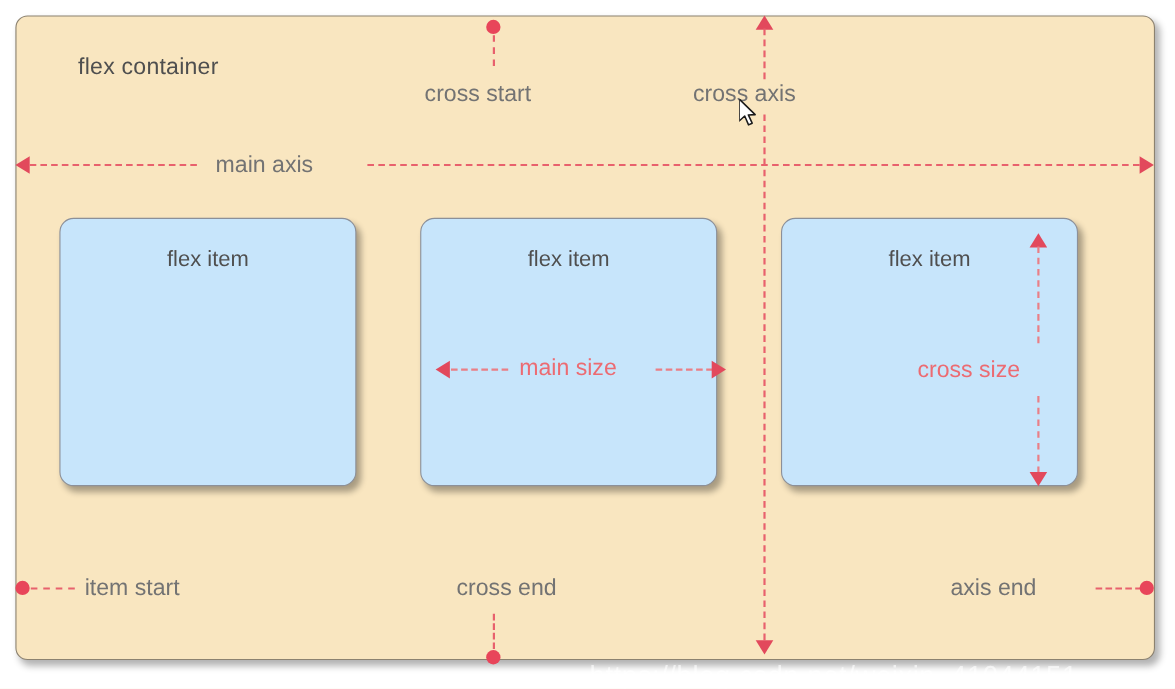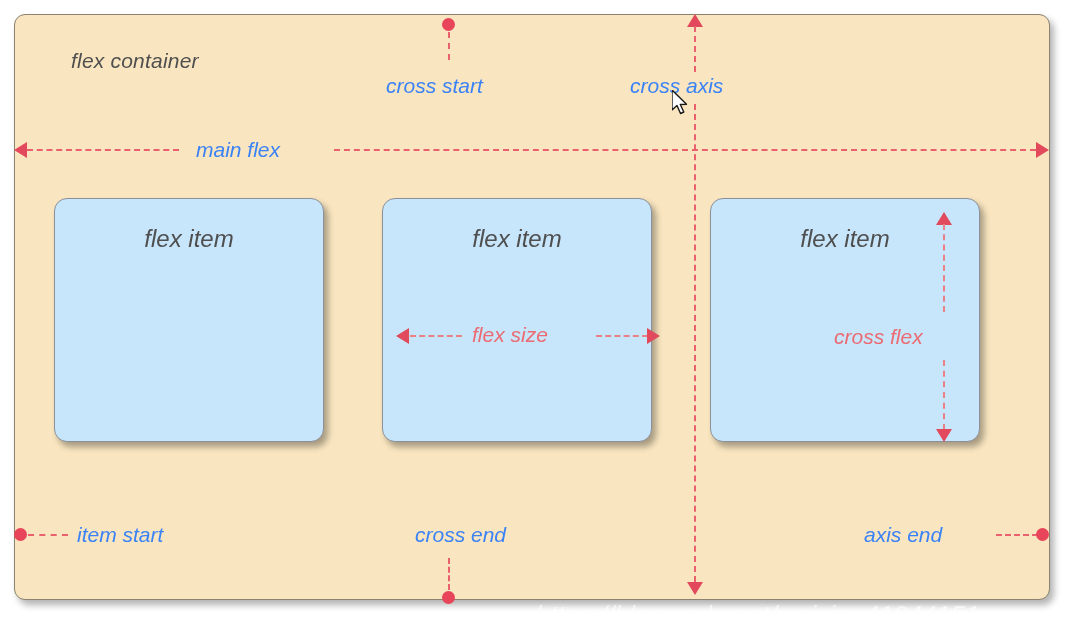--- a/index.html
+++ b/index.html
@@ -13,21 +13,20 @@
     height: 626px;
     overflow: hidden;
     font-family: "Liberation Sans", "DejaVu Sans", sans-serif;
   }
 
   #stage {
     position: relative;
     width: 1068px;
     height: 626px;
     background: #ffffff;
-    font-style: italic;
   }
 
   
   .flex-container {
     position: absolute;
     left: 14px;
     top: 14px;
     width: 1036px;
     height: 586px;
     box-sizing: border-box;
@@ -62,21 +61,21 @@
   .item-1 { left: 54px; }
   .item-2 { left: 382px; }
   .item-3 { left: 710px; }
 
   .item-label {
     position: absolute;
     top: 26px;
     left: 0;
     right: 0;
     text-align: center;
-    font-size: 24px;
+    font-size: 20px;
     color: #4f4f4f;
     white-space: nowrap;
   }
 
   
   .hdash {
     position: absolute;
     height: 0;
     border-top: 2px dashed #e8616d;
   }
@@ -91,21 +90,21 @@
     position: absolute;
     width: 13px;
     height: 13px;
     border-radius: 50%;
     background: #e8455a;
   }
 
   .label-red {
     position: absolute;
     font-size: 21px;
-    color: #3b82f6;
+    color: #737373;
     white-space: nowrap;
   }
   .label-red.strong { color: #ec6b72; }
 
   
   .arrow {
     position: absolute;
     width: 0;
     height: 0;
   }
@@ -156,21 +155,21 @@
 <body>
 
 <div id="stage">
 
   <div class="flex-container">
     <div class="container-label">flex container</div>
   </div>
 
   <div class="arrow left" style="left:14px; top:142px;"></div>
   <div class="hdash" style="left:27px; top:149px; width:152px;"></div>
-  <div class="label-red" style="left:196px; top:138px;">main flex</div>
+  <div class="label-red" style="left:196px; top:138px;">main axis</div>
   <div class="hdash" style="left:334px; top:149px; width:702px;"></div>
   <div class="arrow right" style="left:1036px; top:142px;"></div>
 
   <div class="arrow up" style="left:687px; top:14px;"></div>
   <div class="vdash" style="left:694px; top:26px; height:46px;"></div>
   <div class="label-red" style="left:630px; top:74px;text-align:right;">cross axis</div>
   <div class="vdash" style="left:694px; top:104px; height:478px;"></div>
   <div class="arrow down" style="left:687px; top:582px;"></div>
 
   <div class="dot" style="left:442px; top:18px;"></div>
@@ -196,27 +195,27 @@
   <div class="flex-item item-2">
     <div class="item-label">flex item</div>
   </div>
 
   <div class="flex-item item-3">
     <div class="item-label">flex item</div>
   </div>
 
   <div class="arrow left" style="left:396px; top:328px;"></div>
   <div class="hdash soft" style="left:410px; top:335px; width:52px;"></div>
-  <div class="label-red strong" style="left:472px; top:323px;">flex size</div>
+  <div class="label-red strong" style="left:472px; top:323px;">main size</div>
   <div class="hdash soft" style="left:596px; top:335px; width:52px;"></div>
   <div class="arrow right" style="left:647px; top:328px;"></div>
 
   <div class="arrow up" style="left:936px; top:212px;"></div>
   <div class="vdash soft" style="left:943px; top:224px; height:88px;"></div>
-  <div class="label-red strong" style="left:834px; top:325px;">cross flex</div>
+  <div class="label-red strong" style="left:834px; top:325px;">cross size</div>
   <div class="vdash soft" style="left:943px; top:360px; height:70px;"></div>
   <div class="arrow down" style="left:936px; top:429px;"></div>
 
   <div class="watermark">https://blog.csdn.net/weixin_41044151</div>
 
   <div class="cursor">
     <svg width="18" height="26" viewBox="0 0 18 26" xmlns="http://www.w3.org/2000/svg">
       <polygon points="0,0 0,20 5,15.5 8.5,23.5 11.8,22 8.3,14.5 14.5,14.2" fill="#ffffff" stroke="#1a1a1a" stroke-width="1.4" stroke-linejoin="round"></polygon>
     </svg>
   </div>

